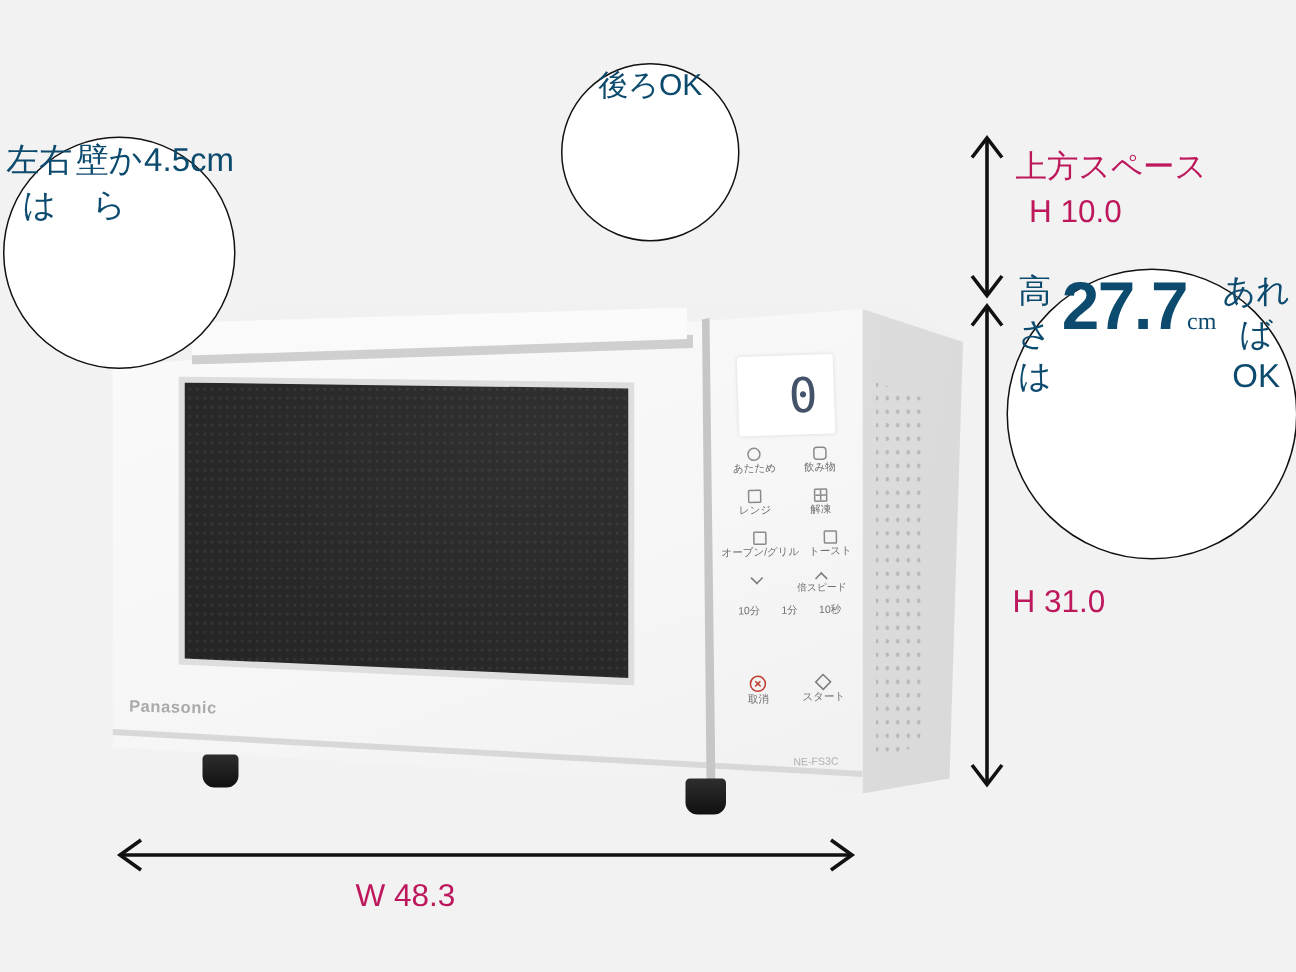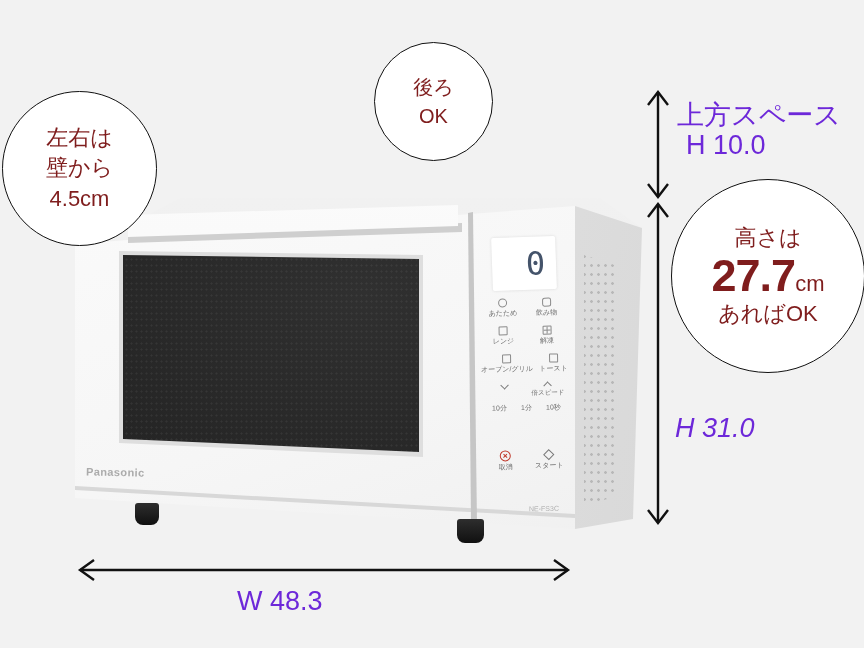--- a/index.html
+++ b/index.html
@@ -62,33 +62,33 @@
   .icon-cancel{width:11px;height:11px;border:1.2px solid #c0392b;border-radius:50%;
       box-sizing:border-box;position:relative;}
   .icon-cancel::before,.icon-cancel::after{content:"";position:absolute;left:2px;top:4px;width:5px;height:1.2px;
       background:#c0392b;}
   .icon-cancel::before{transform:rotate(45deg);}
   .icon-cancel::after{transform:rotate(-45deg);}
   .icon-start{width:8px;height:8px;border:1.2px solid #7a7a7a;transform:rotate(45deg);box-sizing:border-box;margin:1px;}
 
   
   .callout{position:absolute;border:1.6px solid #111;border-radius:50%;background:#fff;
-           display:flex;flex-direction:column;align-items:center;justify-content:center;
-           text-align:center;color:#7f1d1d;}
+           display:flex;flex-direction:row;align-items:flex-start;justify-content:center;
+           text-align:center;color:#0c4a6e;}
   .callout-left{left:2px;top:91px;width:153px;height:153px;font-size:22px;line-height:1.38;}
   .callout-top{left:374px;top:42px;width:117px;height:117px;font-size:20px;line-height:1.42;}
   .callout-height{left:671px;top:179px;width:192px;height:192px;font-size:22px;line-height:1.3;}
   .callout-height .big-value{font-size:45px;font-weight:bold;line-height:1.05;letter-spacing:-1px;}
-  .callout-height .unit{font-size:22px;font-weight:normal;letter-spacing:0;}
-
-  
-  .dim-label{position:absolute;color:#6d28d9;font-size:27px;white-space:nowrap;}
+  .callout-height .unit{font-size:16px;font-weight:normal;letter-spacing:0;font-family:Liberation Serif, serif;}
+
+  
+  .dim-label{position:absolute;color:#be185d;font-size:21px;white-space:nowrap;}
   .lbl-topspace{left:677px;top:97px;}
   .lbl-h10{left:686px;top:130px;}
-  .lbl-h31{left:675px;top:413px;font-style:italic;}
+  .lbl-h31{left:675px;top:390px;}
   .lbl-w{left:237px;top:586px;width:170px;text-align:left;}
 
   .arrows{position:absolute;inset:0;pointer-events:none;}
 </style>
 </head>
 <body>
 
 <div class="scene">
 
   <div>

